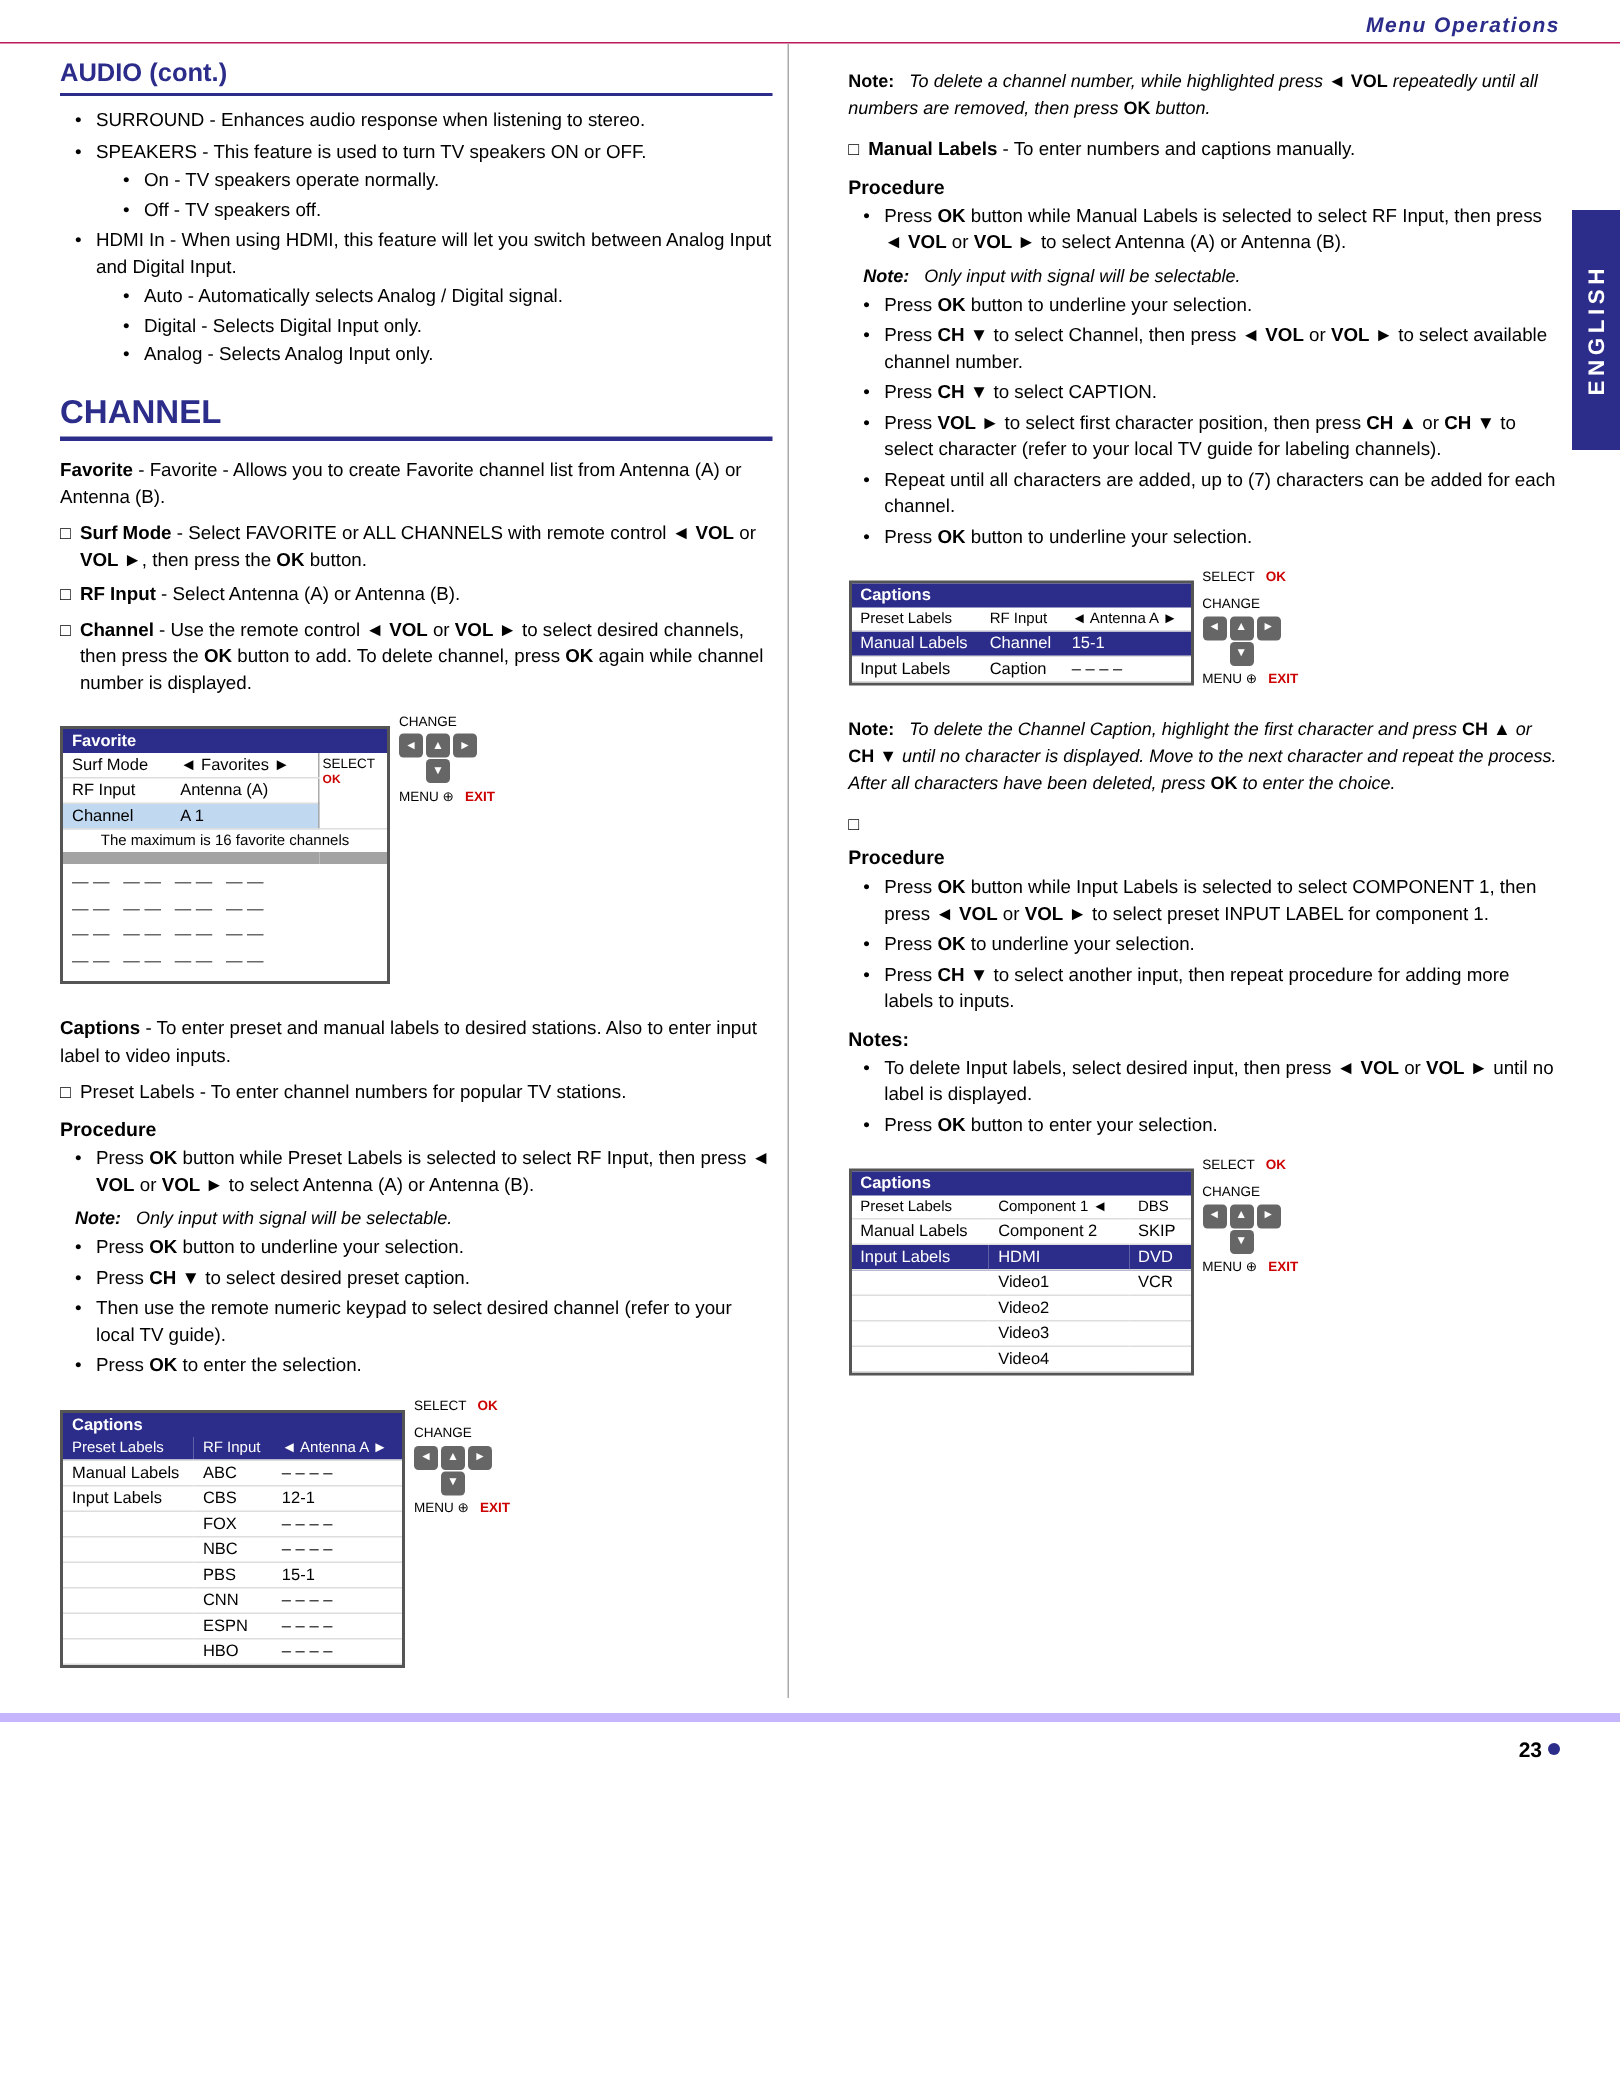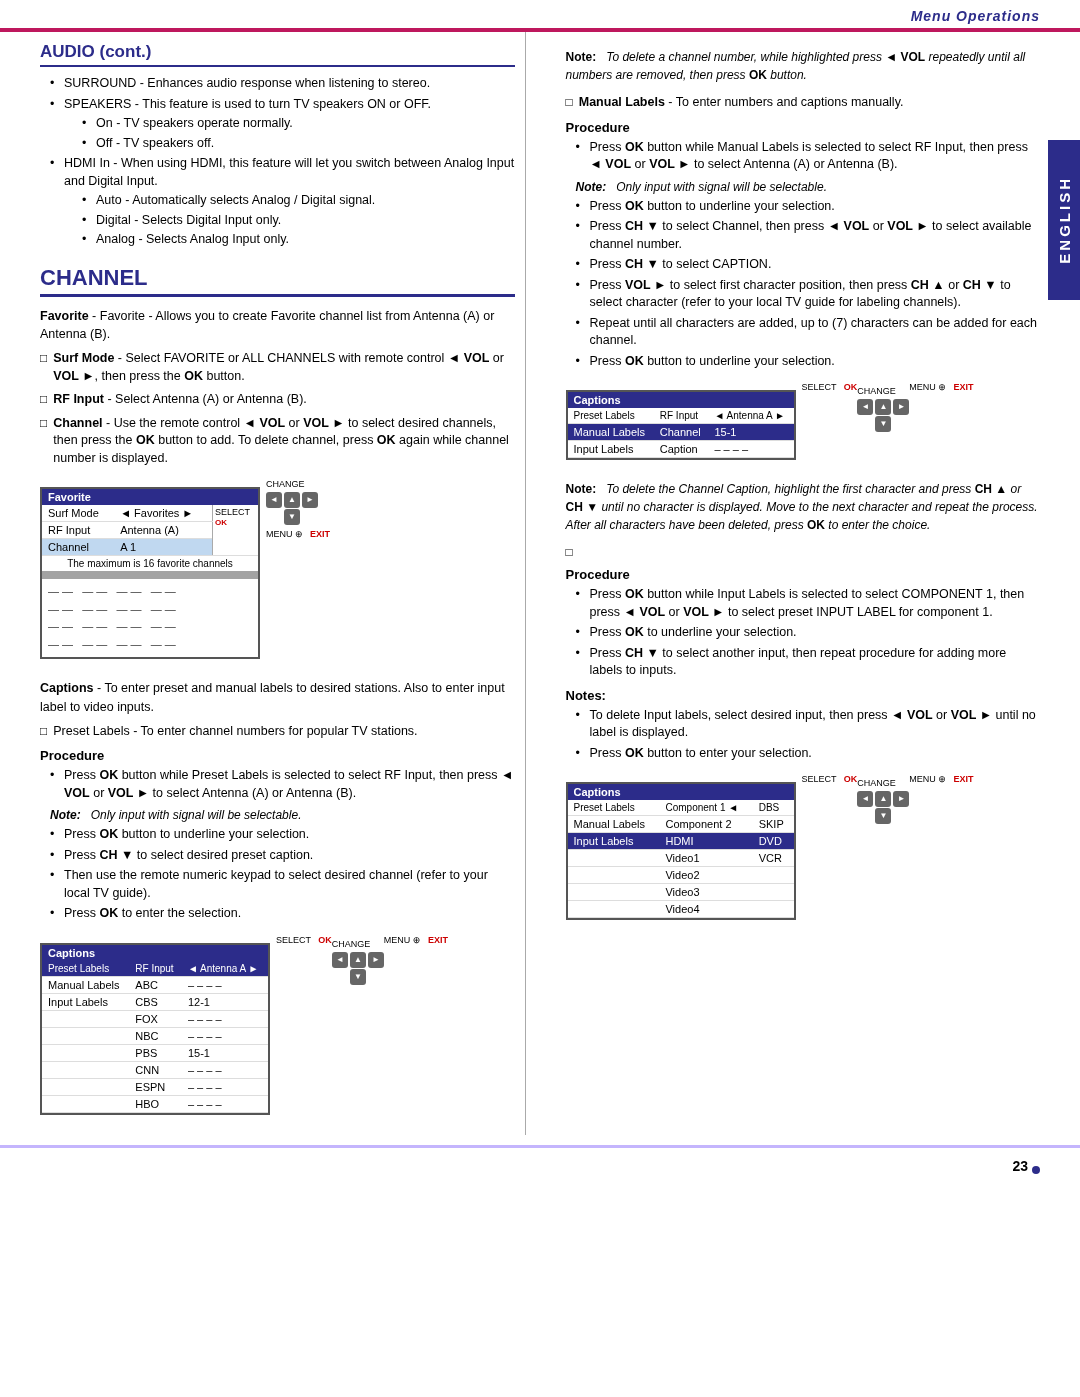--- a/index.html
+++ b/index.html
@@ -42,21 +42,21 @@
       writing-mode: vertical-rl;
       transform: rotate(180deg);
       letter-spacing: 3px;
     }
 
     
     .header-row {
       display: flex;
       justify-content: flex-end;
       padding: 8px 40px 0 40px;
-      border-bottom: 4px solid #be185d;
+      border-bottom: 1px solid #be185d;
       margin-bottom: 0;
     }
     .menu-operations {
       color: #2c2c8a;
       font-size: 14px;
       font-style: italic;
       font-weight: bold;
       letter-spacing: 1px;
       padding-bottom: 4px;
     }
@@ -240,44 +240,44 @@
     }
 
     
     .screen-with-controls {
       display: flex;
       align-items: flex-start;
       margin: 10px 0;
     }
     .sm-controls {
       display: flex;
-      flex-direction: row;
+      flex-direction: column;
       align-items: flex-start;
       margin-left: 4px;
       font-size: 9px;
       color: #000;
     }
     .arrow-btn {
       width: 16px;
       height: 16px;
       background: #666;
       border-radius: 3px;
       display: inline-flex;
       align-items: center;
       justify-content: center;
       color: #fff;
       font-size: 8px;
     }
 
     .footer-row {
       display: flex;
       justify-content: flex-end;
-      align-items: flex-end;
+      align-items: center;
       padding: 10px 40px;
-      border-top: 3px solid #c4b5fd;
+      border-top: 6px solid #c4b5fd;
       margin-top: 10px;
     }
     .page-number {
       font-size: 14px;
       font-weight: bold;
       color: #000;
     }
     .page-dot {
       display: inline-block;
       width: 8px;

